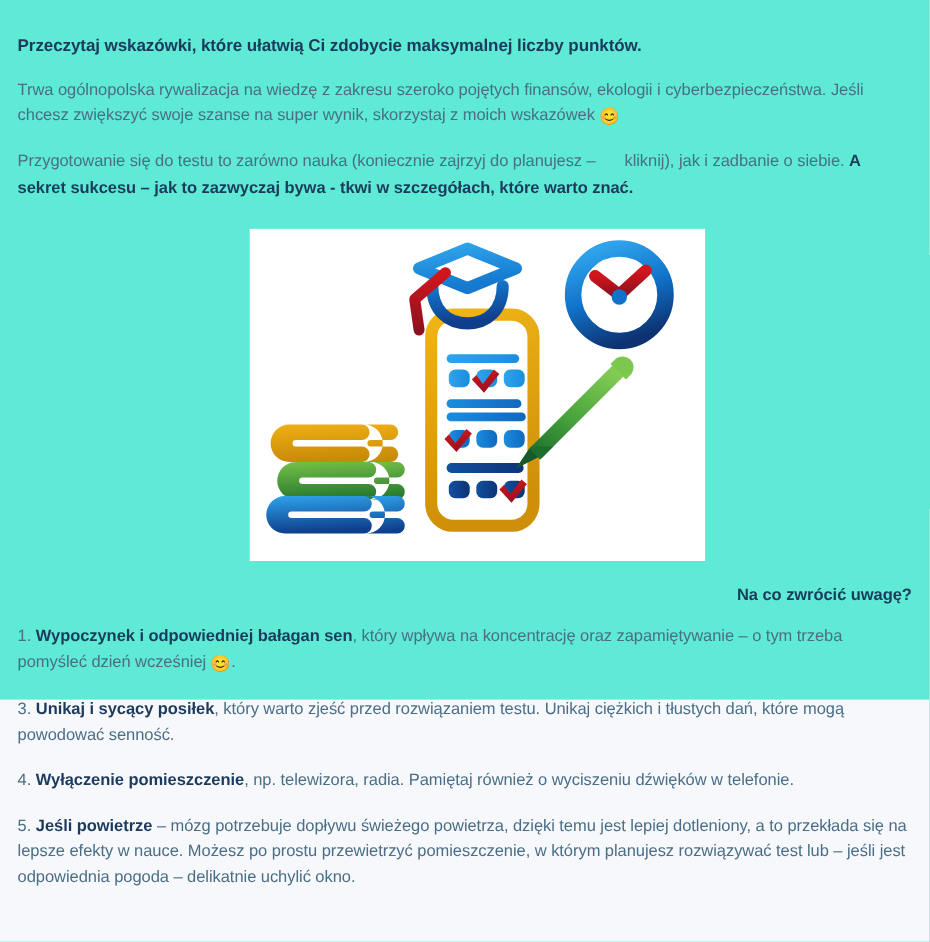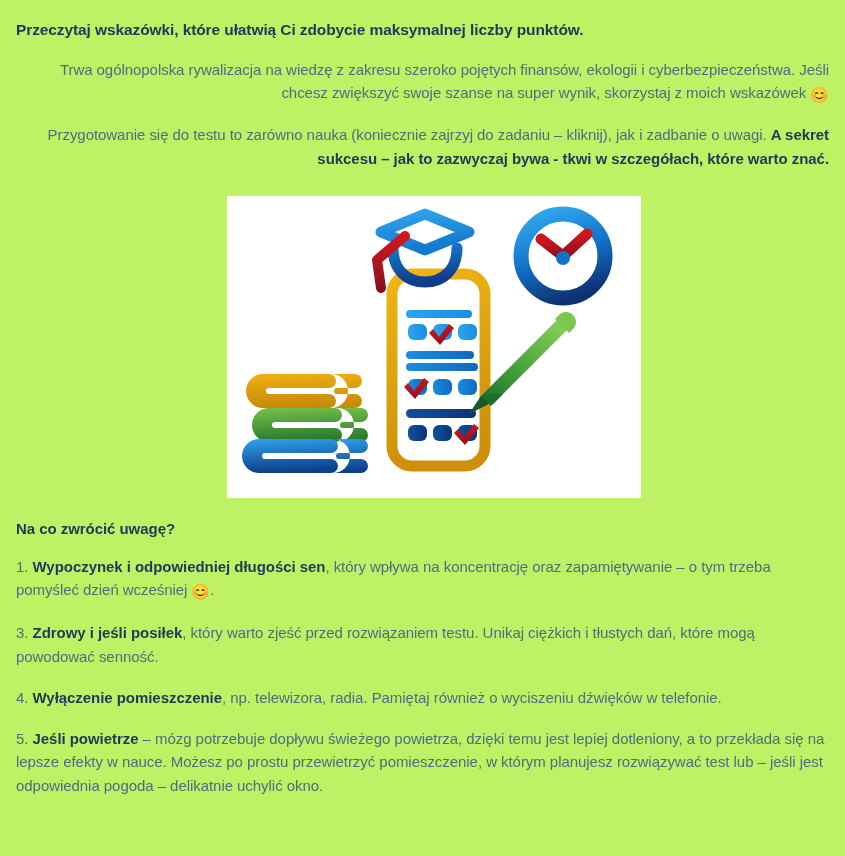--- a/index.html
+++ b/index.html
@@ -11,70 +11,71 @@
     width: 845px;
     height: 856px;
     background: #f6f8fb;
     font-family: "Liberation Sans", sans-serif;
     overflow: hidden;
   }
 
   #page {
     position: relative;
     width: 845px;
-    height: 856px;
-    background: #bef264;
+    height: 636px;
+    background: #5eead4;
     box-sizing: border-box;
-    padding: 4px 16px;
+    padding: 16px 16px;
   }
 
   
   .intro-heading {
     margin: 0;
     padding-top: 16px;
     font-size: 15.5px;
     font-weight: bold;
     color: #1b3a5c;
     letter-spacing: -0.1px;
     line-height: 1.35;
   }
 
   .para {
     margin: 0;
     padding-top: 17px;
     font-size: 15px;
     color: #4a6e86;
     line-height: 1.55;
     letter-spacing: -0.05px;
-    text-align: right;
   }
 
   .para b, .para strong {
     color: #1b3a5c;
     font-weight: bold;
   }
 
   .para .link {
     color: #4a6e86;
     text-decoration: none;
     cursor: pointer;
+    margin-left: 22px;
   }
 
   .emoji {
     font-size: 15px;
     vertical-align: -2px;
   }
 
   .section-heading {
     margin: 0;
     padding-top: 22px;
     font-size: 15px;
     font-weight: bold;
     color: #1b3a5c;
     letter-spacing: -0.05px;
+    text-align: right;
   }
 
   .list-item {
     margin: 0;
     padding-top: 18px;
     font-size: 15px;
     color: #4a6e86;
     line-height: 1.55;
     letter-spacing: -0.05px;
   }
@@ -108,21 +109,21 @@
 
 <div id="page">
 
   <h2 class="intro-heading">Przeczytaj wskazówki, które ułatwią Ci zdobycie maksymalnej liczby punktów.</h2>
 
   <p class="para">
     <span>Trwa ogólnopolska rywalizacja na wiedzę z zakresu szeroko pojętych finansów, ekologii i cyberbezpieczeństwa. Jeśli chcesz zwiększyć swoje szanse na super wynik, skorzystaj z moich wskazówek </span><span class="emoji">😊</span>
   </p>
 
   <p class="para">
-    <span>Przygotowanie się do testu to zarówno nauka (koniecznie zajrzyj do zadaniu – </span><a class="link" href="#">kliknij</a><span>), jak i zadbanie o uwagi. </span><b>A sekret sukcesu – jak to zazwyczaj bywa - tkwi w szczegółach, które warto znać.</b>
+    <span>Przygotowanie się do testu to zarówno nauka (koniecznie zajrzyj do planujesz – </span><a class="link" href="#">kliknij</a><span>), jak i zadbanie o siebie. </span><b>A sekret sukcesu – jak to zazwyczaj bywa - tkwi w szczegółach, które warto znać.</b>
   </p>
 
   <div class="illustration-wrap">
     <div class="illustration-card">
 
       <svg width="414" height="302" viewBox="0 0 414 302" aria-hidden="true">
         <defs>
           <linearGradient id="gCapTop" x1="0" y1="0" x2="0.3" y2="1">
             <stop offset="0" stop-color="#2fa4ec"></stop>
             <stop offset="1" stop-color="#1479cf"></stop>
@@ -235,26 +236,26 @@
         </g>
 
       </svg>
 
     </div>
   </div>
 
   <h3 class="section-heading">Na co zwrócić uwagę?</h3>
 
   <p class="list-item">
-    <span class="num">1. </span><span class="lead">Wypoczynek i odpowiedniej długości sen</span><span>, który wpływa na koncentrację oraz zapamiętywanie – o tym trzeba pomyśleć dzień wcześniej </span><span class="emoji">😊</span><span>.</span>
-  </p>
-
-
-  <p class="list-item">
-    <span class="num">3. </span><span class="lead">Zdrowy i jeśli posiłek</span><span>, który warto zjeść przed rozwiązaniem testu. Unikaj ciężkich i tłustych dań, które mogą powodować senność.</span>
+    <span class="num">1. </span><span class="lead">Wypoczynek i odpowiedniej bałagan sen</span><span>, który wpływa na koncentrację oraz zapamiętywanie – o tym trzeba pomyśleć dzień wcześniej </span><span class="emoji">😊</span><span>.</span>
+  </p>
+
+
+  <p class="list-item">
+    <span class="num">3. </span><span class="lead">Unikaj i sycący posiłek</span><span>, który warto zjeść przed rozwiązaniem testu. Unikaj ciężkich i tłustych dań, które mogą powodować senność.</span>
   </p>
 
   <p class="list-item">
     <span class="num">4. </span><span class="lead">Wyłączenie pomieszczenie</span><span>, np. telewizora, radia. Pamiętaj również o wyciszeniu dźwięków w telefonie.</span>
   </p>
 
   <p class="list-item">
     <span class="num">5. </span><span class="lead">Jeśli powietrze</span><span> – mózg potrzebuje dopływu świeżego powietrza, dzięki temu jest lepiej dotleniony, a to przekłada się na lepsze efekty w nauce. Możesz po prostu przewietrzyć pomieszczenie, w którym planujesz rozwiązywać test lub – jeśli jest odpowiednia pogoda – delikatnie uchylić okno.</span>
   </p>
 

